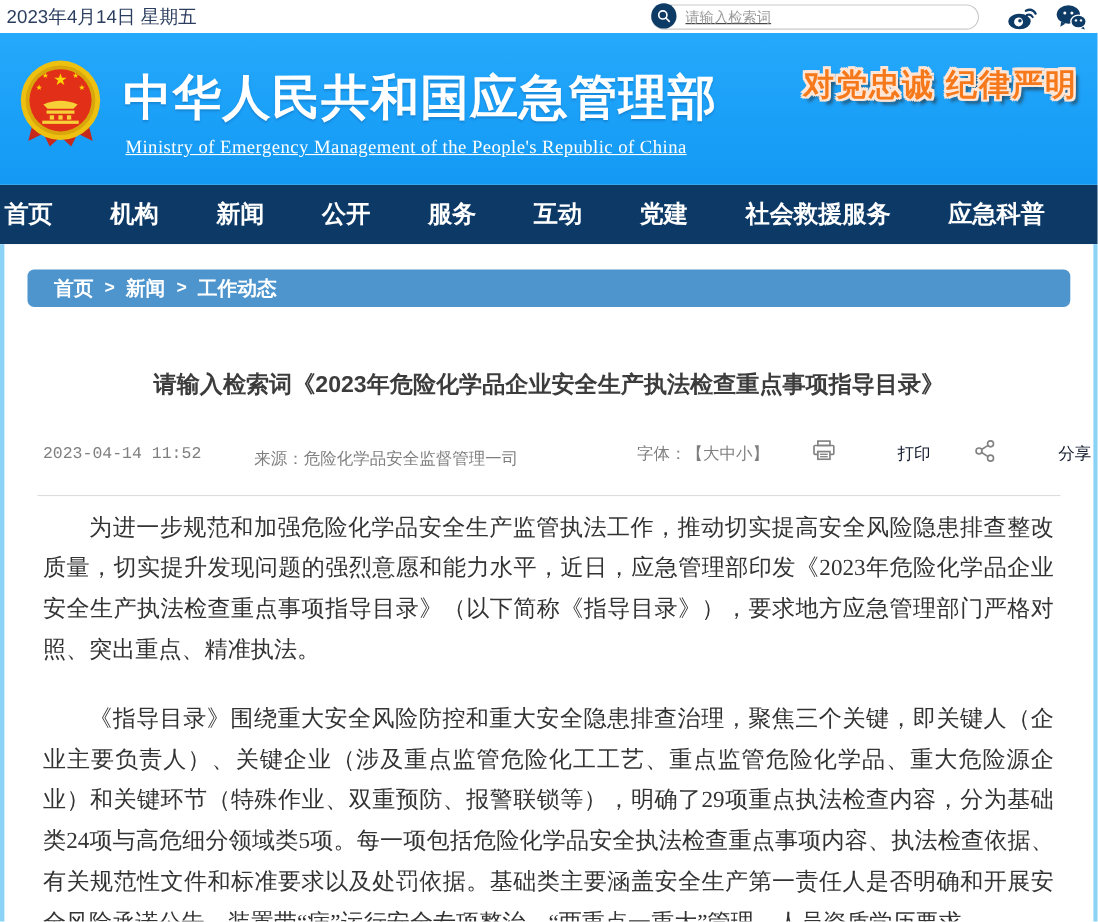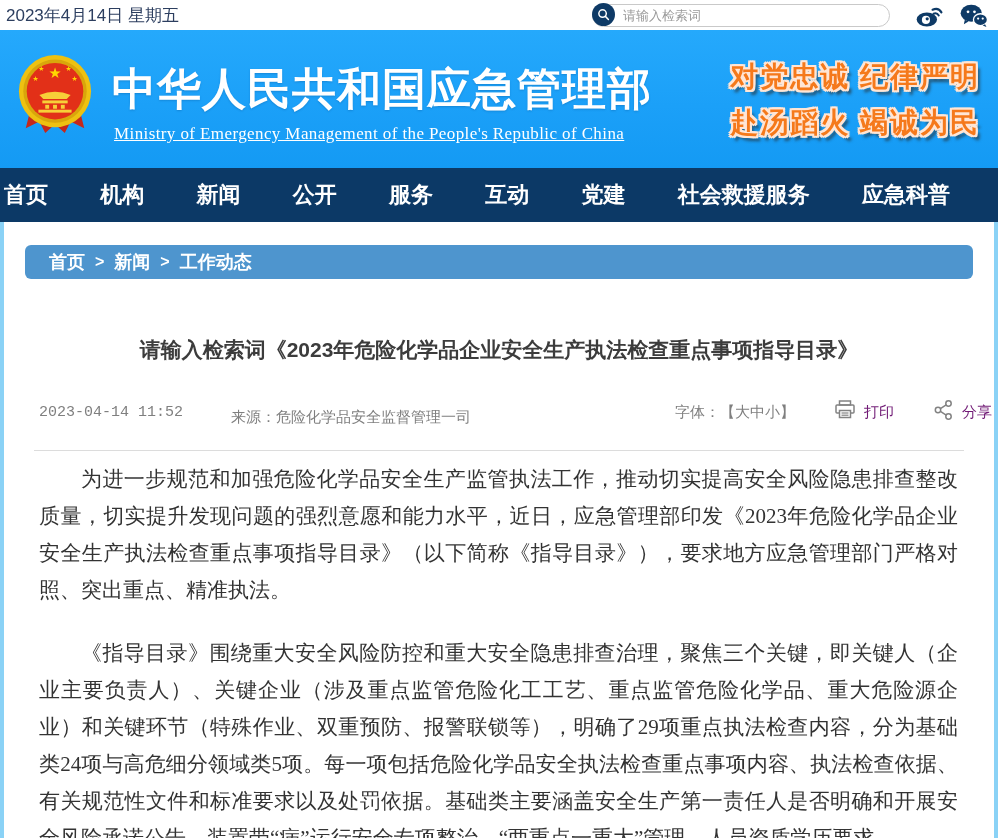--- a/index.html
+++ b/index.html
@@ -19,20 +19,21 @@
   }
   .search-btn {
     width:23px; height:23px; margin:-1px 0 0 -1px; border-radius:50%;
     background:#0e3a66; display:flex; align-items:center; justify-content:center;
     cursor:pointer; flex:0 0 auto;
   }
   .search-input {
     border:none; outline:none; background:transparent; flex:1;
     font-size:13px; color:#333; padding:0 10px 0 8px;
     font-family:"Liberation Sans","DejaVu Sans",sans-serif;
+    text-decoration:underline;
   }
   .search-input::placeholder { color:#9a9a9a; }
   .social-icon { margin-left:16px; cursor:pointer; display:flex; align-items:center; }
   .social-icon.weibo { margin-left:25px; }
 
   
   .banner {
     position:relative; height:138px;
     background:linear-gradient(180deg,#25a9fc 0%,#1ba0f8 55%,#149af4 100%);
     overflow:hidden;
@@ -86,21 +87,21 @@
 
   .meta-row {
     margin-top:34px; display:flex; align-items:center;
     padding:0 2px 0 35px; color:#7f7f7f; font-size:15px;
     font-family:Liberation Mono, monospace;
   }
   .meta-source { margin-left:48px;margin-top:11px; }
   .meta-right { margin-left:auto; display:flex; align-items:center; }
   .font-ctrl { display:flex; align-items:center; }
   .font-sizes { cursor:pointer; }
-  .meta-action { display:flex; align-items:center; margin-left:40px; cursor:pointer; color:#701a75; }
+  .meta-action { display:flex; align-items:center; margin-left:40px; cursor:pointer; color:#0f172a;gap:48px; }
   .meta-action svg { margin-right:9px; }
 
   .divider { border-top:1px solid #dcdcdc; margin:23px 30px 0 30px; }
 
   .body-text {
     padding:10px 36px 0 35px; color:#333; font-size:21px; line-height:37px;
     text-align:justify; font-family:"Liberation Serif","DejaVu Serif",serif;
   }
   .body-text p { text-indent:2em; }
   .body-text p + p { margin-top:26px; }
@@ -164,21 +165,20 @@
         <rect x="30" y="52" width="4" height="4" fill="#f7d038"></rect>
         <rect x="38" y="52" width="4" height="4" fill="#f7d038"></rect>
         <rect x="46" y="52" width="4" height="4" fill="#f7d038"></rect>
         <rect x="23" y="57" width="34" height="3" fill="#f7d038"></rect>
       </svg>
     </span>
     <div class="site-title">中华人民共和国应急管理部</div>
     <div class="site-subtitle">Ministry of Emergency Management of the People's Republic of China</div>
     <div class="slogan">
       <div>对党忠诚 纪律严明</div>
-      <div>赴汤蹈火 竭诚为民</div>
     </div>
   </div>
 
   <div class="navbar">
     <span class="nav-item">首页</span>
     <span class="nav-item">机构</span>
     <span class="nav-item">新闻</span>
     <span class="nav-item">公开</span>
     <span class="nav-item">服务</span>
     <span class="nav-item">互动</span>

